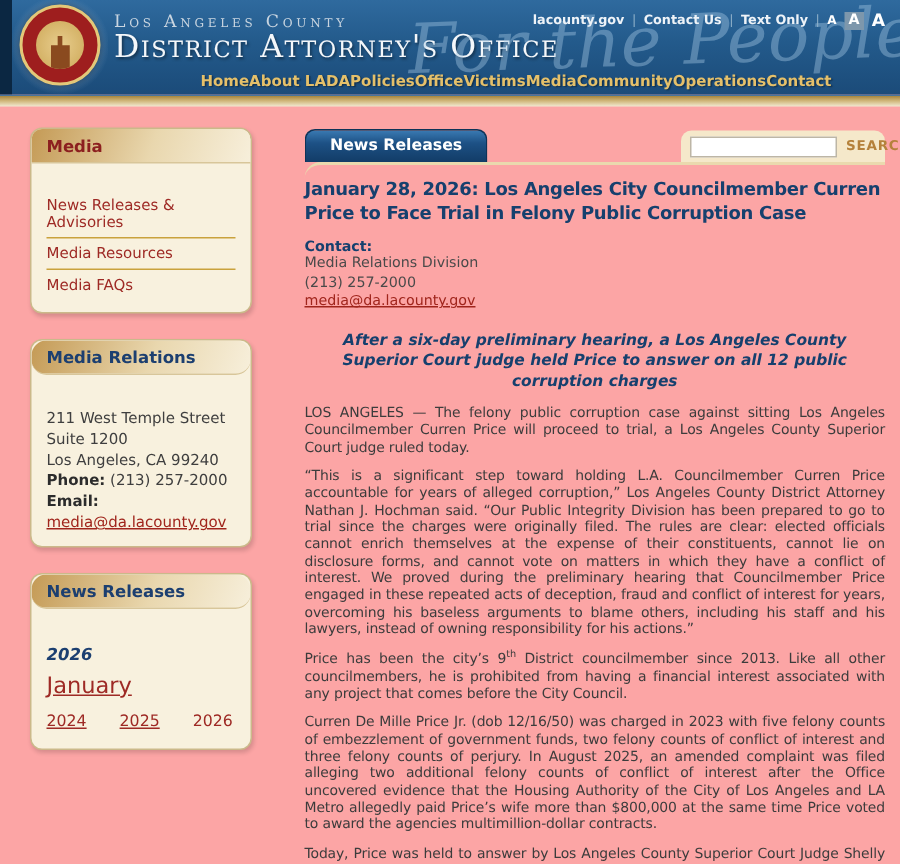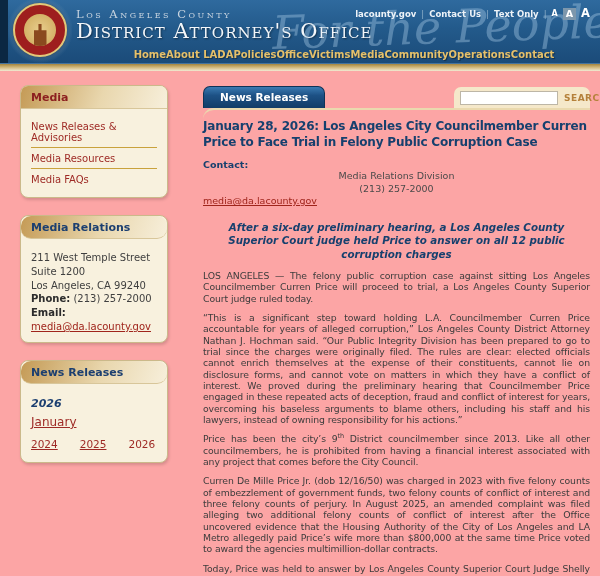--- a/index.html
+++ b/index.html
@@ -40,46 +40,46 @@
 
   
   .sidebox { background:#f8f1de; border:1px solid #cbb98a; border-radius:8px; margin-bottom:17px;
     box-shadow:1px 2px 3px rgba(0,0,0,.15); overflow:hidden; }
   .sidebox-header { padding:5px 10px 4px; font-size:11px; font-weight:bold;
     background:linear-gradient(110deg,#c49a55 0%, #dfc globals 0%, #e9d7ae 55%, #f7efdb 100%);
     background:linear-gradient(110deg,#c49a55 0%, #e9d7ae 55%, #f7efdb 100%);
     border-bottom:1px solid #d8c69a; }
   .hdr-red { color:#8c1f1f; }
   .hdr-navy { color:#1c3f70;border-radius:10px; }
-  .sidebox-body { padding:7px 10px 8px; }
+  .sidebox-body { padding:18px 10px 8px; }
   .media-link { display:block; padding:5px 0 4px; font-size:10px; color:#9e2a25; text-decoration:none; border-bottom:1px solid #c9a23c; }
   .media-link:last-child { border-bottom:none; }
   .addr { font-size:10px; color:#3f3f3f; line-height:1.38; padding-top:5px; }
   .addr b { color:#2c2c2c; }
   .red-link { color:#a0251c; }
   .nr-year { font-size:11px; font-weight:bold; font-style:italic; color:#1c3f70; padding-top:6px; }
-  .nr-month { display:inline-block; font-size:12px; color:#9e2a25; text-decoration:underline; margin:5px 0 3px; }
+  .nr-month { display:inline-block; font-size:15px; color:#9e2a25; text-decoration:underline; margin:5px 0 3px; }
   .nr-years-label { font-size:11px; font-weight:bold; font-style:italic; color:#1c3f70; margin-top:8px; }
   .nr-years-row { display:flex; gap:22px; margin:6px 0 4px; font-size:10.5px; }
   .nr-years-row a { color:#9e2a25; text-decoration:underline; }
   .nr-years-row .current { color:#9e2a25; text-decoration:none; }
 
   
   .tabrow { display:flex; justify-content:space-between; align-items:flex-end; height:23px; }
   .tab { background:linear-gradient(180deg,#3a7ab2 0%, #1d5185 40%, #123c67 100%);
     border-radius:7px 7px 0 0; padding:4px 16px 5px; color:#fff; font-size:10.5px; font-weight:bold;
     border:1px solid #0e3357; border-bottom:none; }
   .searchstrip { background:#f5e8ca; border-radius:7px 7px 0 0; height:21px; width:136px;
     display:flex; align-items:center; padding:0 6px; gap:6px; }
   .searchstrip input { width:98px; height:14px; border:1px solid #bdb6a6; background:#fff; font-size:9px; padding:0 3px; }
   .search-label { font-size:9px; font-weight:bold; color:#b5813b; letter-spacing:.5px; cursor:pointer; }
   .panel { border-top:2px solid #ead9ae; border-top-left-radius:11px; padding-top:9px; }
   .article-title { font-size:12px; font-weight:bold; color:#16406e; line-height:1.3; letter-spacing:-.2px; margin-bottom:9px; }
   .contact-label { font-size:9.5px; font-weight:bold; color:#16406e; }
-  .contact-line { font-size:9.5px; color:#4a4a4a; line-height:1.32;text-align:center; }
+  .contact-line { font-size:9.5px; color:#4a4a4a; line-height:1.32; }
   .contact-email { font-size:9.5px; line-height:1.32; }
   .subtitle { font-size:10.3px; font-weight:bold; font-style:italic; color:#16406e; text-align:center; line-height:1.3; margin:13px 4px 9px; }
   .para { font-size:9.3px; color:#3c3c3c; line-height:1.22; letter-spacing:-.1px; text-align:justify; margin-bottom:8px; }
   .para sup { font-size:6.5px; }
 </style>
 </head>
 <body>
 
 <div class="page">
 

